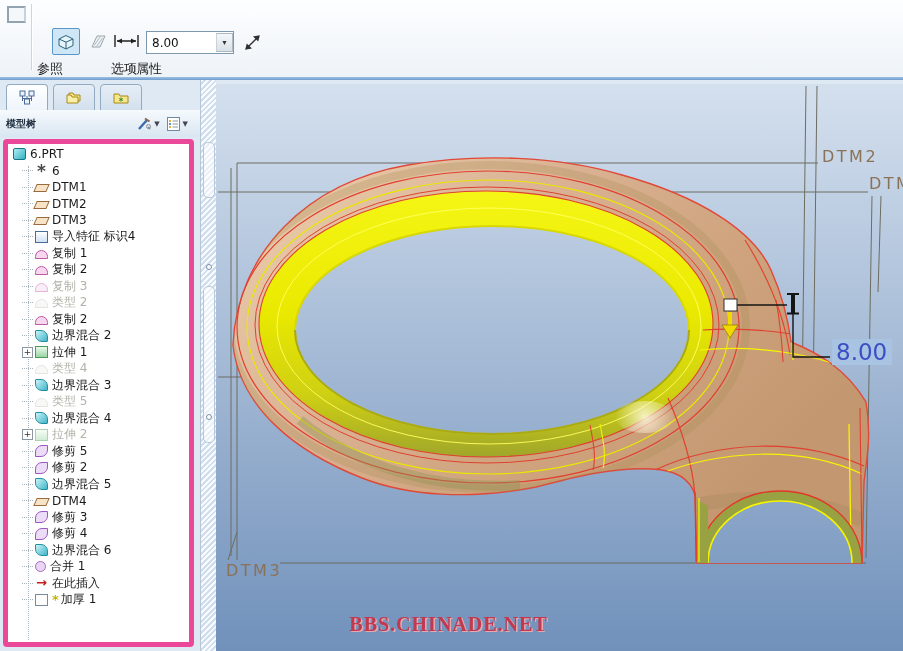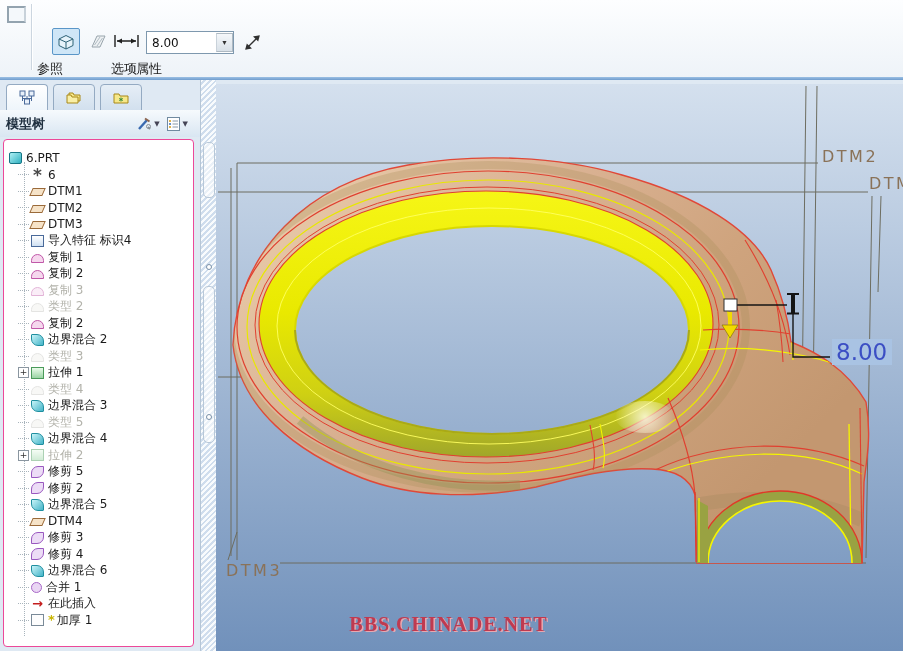--- a/index.html
+++ b/index.html
@@ -31,24 +31,24 @@
   .main{position:absolute;left:0;top:80px;width:903px;height:571px;background:#dfe9f3;}
 
   
   .nav{position:absolute;left:0;top:0;width:200px;height:571px;background:#dfe9f3;}
   .nav-tabs{position:absolute;left:6px;top:4px;height:26px;display:flex;gap:5px;}
   .nav-tab{width:40px;height:25px;border:1px solid #94aac2;border-radius:4px 4px 0 0;
            background:linear-gradient(#e6eef6,#d2e0ee);display:flex;align-items:center;justify-content:center;}
   .nav-tab.active{background:linear-gradient(#ffffff,#eef5fb);border-bottom:1px solid #fff;}
   .nav-header{position:absolute;left:0;top:30px;width:200px;height:27px;
               background:linear-gradient(#f6fafd,#d9e6f2);display:flex;align-items:center;padding:0 6px;box-sizing:border-box;}
-  .nav-title{font-weight:bold;font-size:13px;color:#203040;margin-right:auto;}
+  .nav-title{font-weight:bold;font-size:10px;color:#203040;margin-right:auto;}
   .hdr-drop{font-size:7px;color:#445;margin:0 6px 0 2px;}
   .tree-panel{position:absolute;left:3px;top:59px;width:191px;height:508px;background:#fff;
-              border:1px solid #ec4899;border-radius:4px;box-sizing:border-box;overflow:hidden;padding-top:10px;}
+              border:5px solid #ec4899;border-radius:4px;box-sizing:border-box;overflow:hidden;padding-top:2px;}
   .vguide{position:absolute;left:20px;top:22px;height:474px;border-left:1px dotted #a8b4bc;}
   .tree-row{position:relative;display:flex;align-items:center;height:16.5px;padding-left:14px;white-space:nowrap;}
   .tree-row.root{padding-left:5px;}
   .tree-row.child:not(.noconn)::before{content:"";display:inline-block;width:11px;
               border-top:1px dotted #a8b4bc;margin-right:2px;flex-shrink:0;}
   .xbox{display:inline-flex;width:9px;height:9px;border:1px solid #8a96a0;background:#fff;
         font-size:9px;line-height:7px;align-items:center;justify-content:center;margin:0 2px 0 0;flex-shrink:0;color:#333;}
   .ti{display:inline-block;width:13px;height:12px;margin-right:4px;flex-shrink:0;box-sizing:border-box;text-align:center;}
   .ti-part{background:linear-gradient(135deg,#aef0f4,#30b0c0);border:1px solid #157585;border-radius:2px;}
   .ti-axes{border:none;font-size:17px;font-weight:bold;color:#4a4a4a;line-height:12px;}
@@ -224,24 +224,20 @@
               <span class="ti ti-quilt"></span>
               <span class="tlabel">类型 2</span>
             </div>
             <div class="tree-row child">
               <span class="ti ti-copy"></span>
               <span class="tlabel">复制 2</span>
             </div>
             <div class="tree-row child">
               <span class="ti ti-boundary-blend"></span>
               <span class="tlabel">边界混合 2</span>
-            </div>
-            <div class="tree-row child dim">
-              <span class="ti ti-quilt"></span>
-              <span class="tlabel">类型 3</span>
             </div>
             <div class="tree-row child noconn">
               <span class="xbox">+</span>
               <span class="ti ti-extrude"></span>
               <span class="tlabel">拉伸 1</span>
             </div>
             <div class="tree-row child dim">
               <span class="ti ti-quilt"></span>
               <span class="tlabel">类型 4</span>
             </div>

